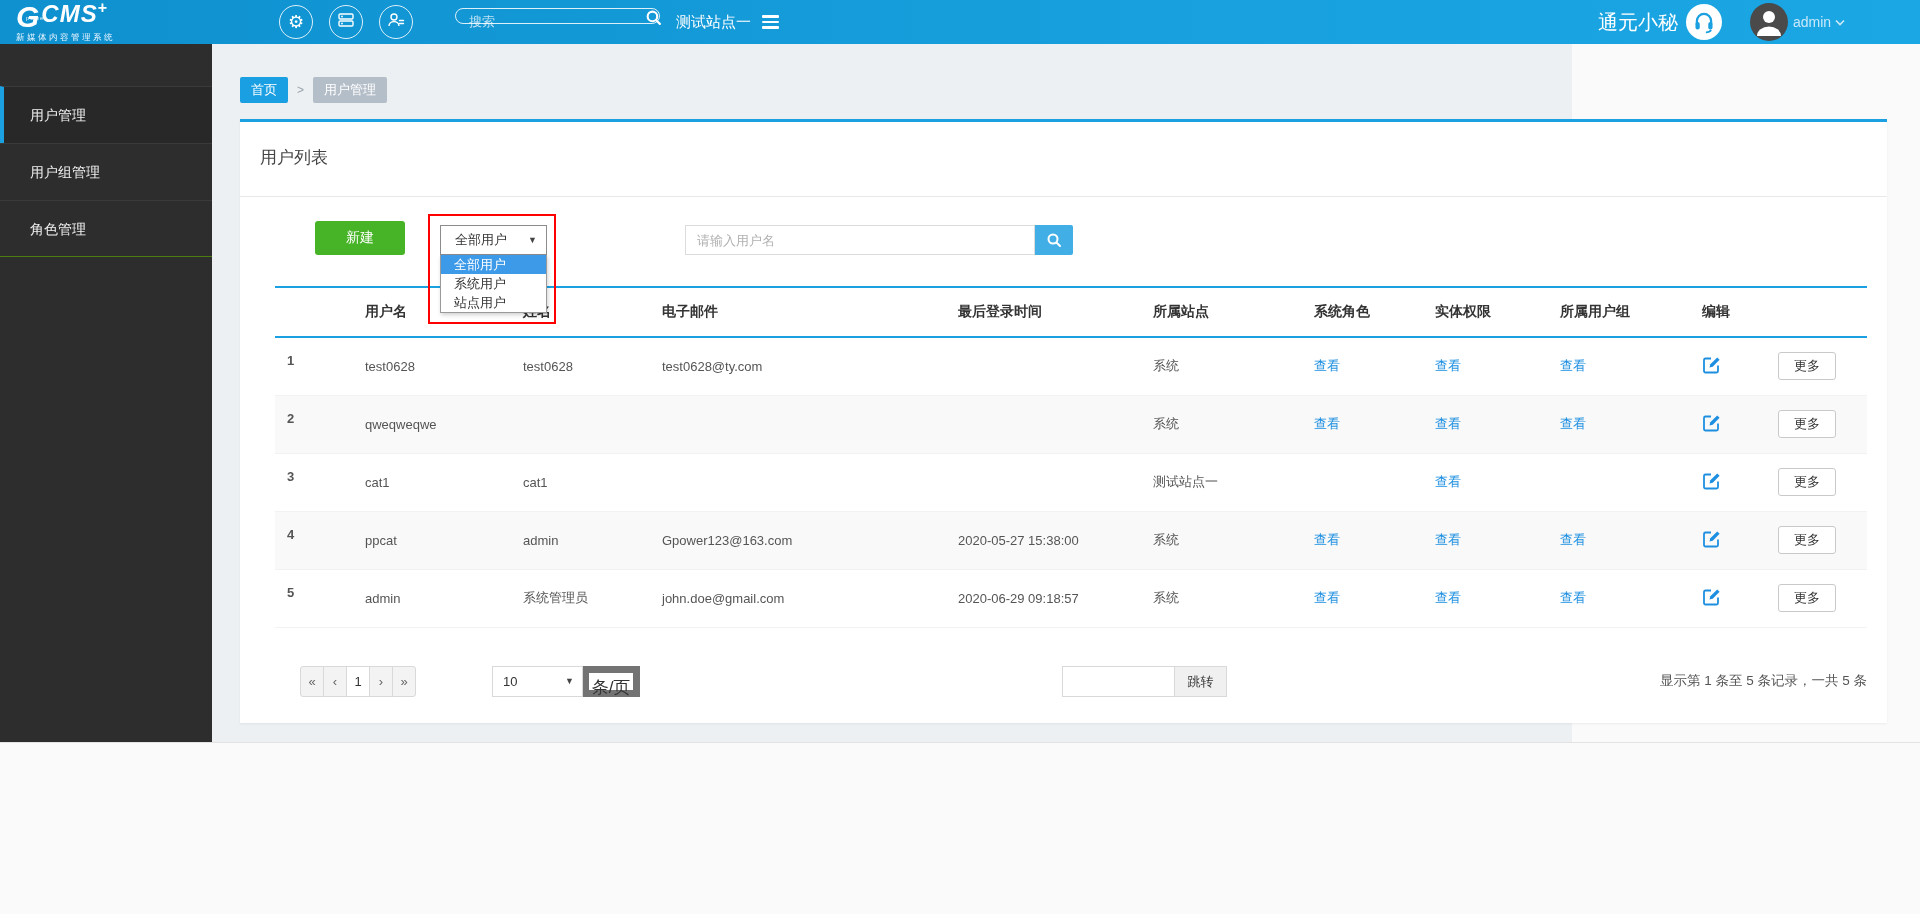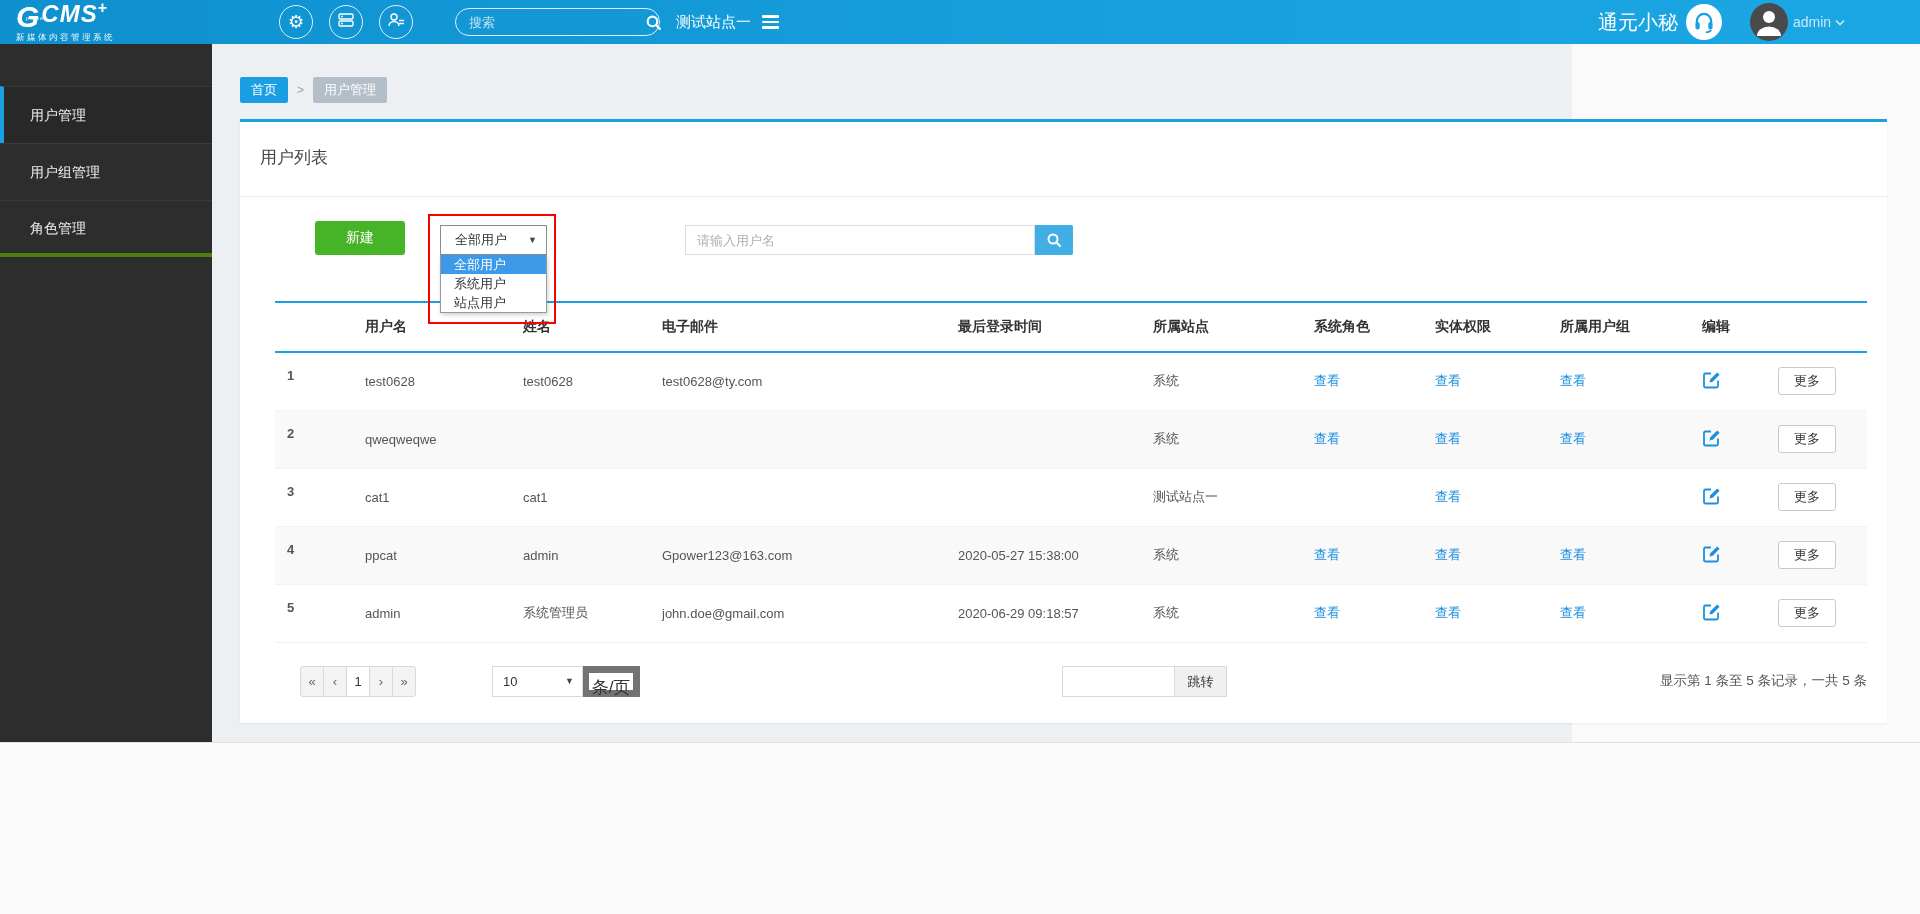--- a/index.html
+++ b/index.html
@@ -14,41 +14,41 @@
   .logo-row { position:relative; display:flex; align-items:flex-start; }
   .logo-g { font-size:30px; font-weight:bold; font-style:italic; }
   .logo-power { position:absolute; left:10px; top:13px; font-size:6px; letter-spacing:1px; opacity:.9; }
   .logo-cms { font-size:24px; font-style:italic; font-weight:bold; letter-spacing:1px; margin-left:2px; }
   .logo-plus { font-size:16px; font-weight:bold; margin-top:-2px; }
   .logo-sub { font-size:8.5px; letter-spacing:2.5px; margin-top:1px; color:#eaf6ff; }
   .topbar-icons { position:absolute; left:279px; top:5px; display:flex; gap:16px; }
   .icon-circle { width:34px; height:34px; border:1px solid rgba(255,255,255,.85); border-radius:50%;
     display:flex; align-items:center; justify-content:center; cursor:pointer; }
   .gear-glyph { font-size:18px; line-height:1; color:#fff; font-family:"DejaVu Sans",sans-serif; }
-  .topbar-search { position:absolute; left:455px; top:8px; width:205px; height:28px;
-    border:1px solid rgba(255,255,255,.85); border-radius:14px; display:flex; align-items:center; }
+  .topbar-search { position:absolute; left:455px; top:8px; width:205px; height:16px;
+    border:1px solid rgba(255,255,255,.85); border-radius:14px; display:flex; align-items:flex-start; }
   .topbar-search input { flex:1; height:24px; background:transparent; border:none; outline:none;
     padding-left:13px; font-size:13px; color:#fff; }
   .topbar-search input::placeholder { color:rgba(255,255,255,.75); }
   .topbar-search .mag { margin-right:9px; display:flex; }
   .site-name { position:absolute; left:676px; top:13px; font-size:15px; cursor:pointer; }
   .hamburger { position:absolute; left:762px; top:15px; width:17px; cursor:pointer; }
   .hamburger div { height:2.5px; background:#fff; margin-bottom:3px; border-radius:1px; }
   .topbar-right { position:absolute; left:1598px; top:0; height:44px; display:flex; align-items:center; }
   .assistant-label { font-size:20px; margin-right:8px; }
   .headset-wrap { width:36px; height:36px; cursor:pointer; display:flex; }
   .avatar-wrap { margin-left:28px; width:38px; height:38px; cursor:pointer; display:flex; }
   .admin-label { margin-left:5px; font-size:14px; color:rgba(230,245,255,.85); cursor:pointer; display:flex; align-items:center; gap:4px; }
 
   
   .sidebar { position:absolute; left:0; top:44px; width:212px; height:698px; background:#2d2d2d; z-index:5; }
   .sidebar-menu { padding-top:42px; }
   .sidebar-item { height:57px; line-height:56px; padding-left:30px; font-size:14px; color:#f0f0f0;
     border-top:1px solid #3a3a3a; cursor:pointer; }
-  .sidebar-item:last-child { border-bottom:4px solid #4d7c0f;font-family:Liberation Serif, serif; }
+  .sidebar-item:last-child { border-bottom:1px solid #4d7c0f; }
   .sidebar-item.active { border-left:4px solid #1ba0e1; padding-left:26px; background:#282828; }
 
   
   .content { position:absolute; left:212px; top:44px; width:1360px; height:698px; background:#edf0f3; }
   .bottom-strip { position:absolute; left:0; top:742px; width:1920px; height:172px;
     background:#fafafa; border-top:1px solid #e3e3e3; }
 
   .breadcrumb { position:absolute; left:28px; top:33px; display:flex; align-items:center; gap:9px; }
   .crumb { font-size:13px; color:#fff; padding:4px 11px; border-radius:2px; cursor:pointer; }
   .crumb-home { background:#1b9fe3; }
@@ -72,21 +72,21 @@
   .select-option.selected { background:#3d9ae8; color:#fff; }
   .annotation-box { position:absolute; left:188px; top:92px; width:128px; height:110px;
     border:2px solid #ff0000; z-index:50; pointer-events:none; }
   .user-search { position:absolute; left:445px; top:103px; width:350px; height:30px;
     border:1px solid #dcdcdc; font-size:13px; color:#333; padding-left:11px; outline:none; }
   .user-search::placeholder { color:#b0b0b0; }
   .search-btn { position:absolute; left:795px; top:103px; width:38px; height:30px; background:#41aee6;
     border:none; border-radius:0 2px 2px 0; cursor:pointer; display:flex; align-items:center; justify-content:center; }
 
   
-  .user-table { position:absolute; left:35px; top:164px; width:1592px; border-collapse:collapse; table-layout:fixed;margin-top:15px; }
+  .user-table { position:absolute; left:35px; top:164px; width:1592px; border-collapse:collapse; table-layout:fixed; }
   .user-table thead th { height:50px; font-size:14px; font-weight:bold; color:#333; text-align:left;
     padding-left:8px; border-top:2px solid #1ba0e1; border-bottom:2px solid #1ba0e1; }
   .user-table tbody td { height:58px; font-size:13px; color:#555; padding-left:8px; border-bottom:1px solid #f2f2f2; }
   .user-table tbody tr.striped { background:#f9f9f9; }
   .col-idx { padding-left:12px !important; font-weight:bold; color:#333; font-size:13px; }
   .col-idx span { position:relative; top:-6px; }
   .view-link { color:#1d8fe1; text-decoration:none; cursor:pointer; }
   .edit-btn { display:inline-flex; cursor:pointer; }
   .more-btn { display:inline-block; padding:4px 15px; border:1px solid #c9c9c9; background:#fff;
     border-radius:3px; font-size:13px; color:#333; cursor:pointer; }

